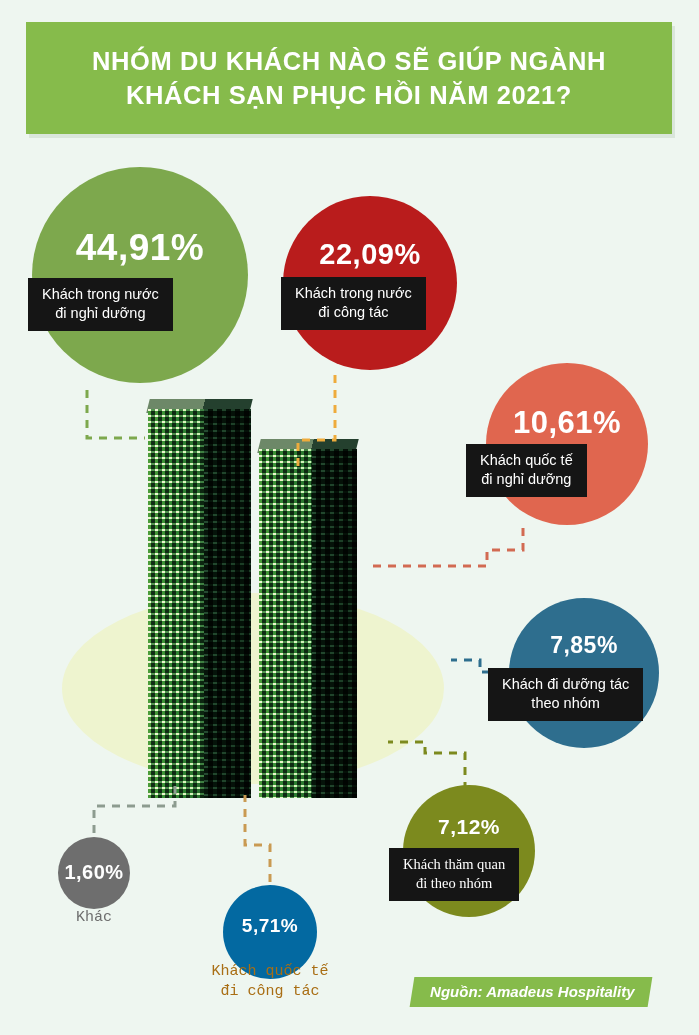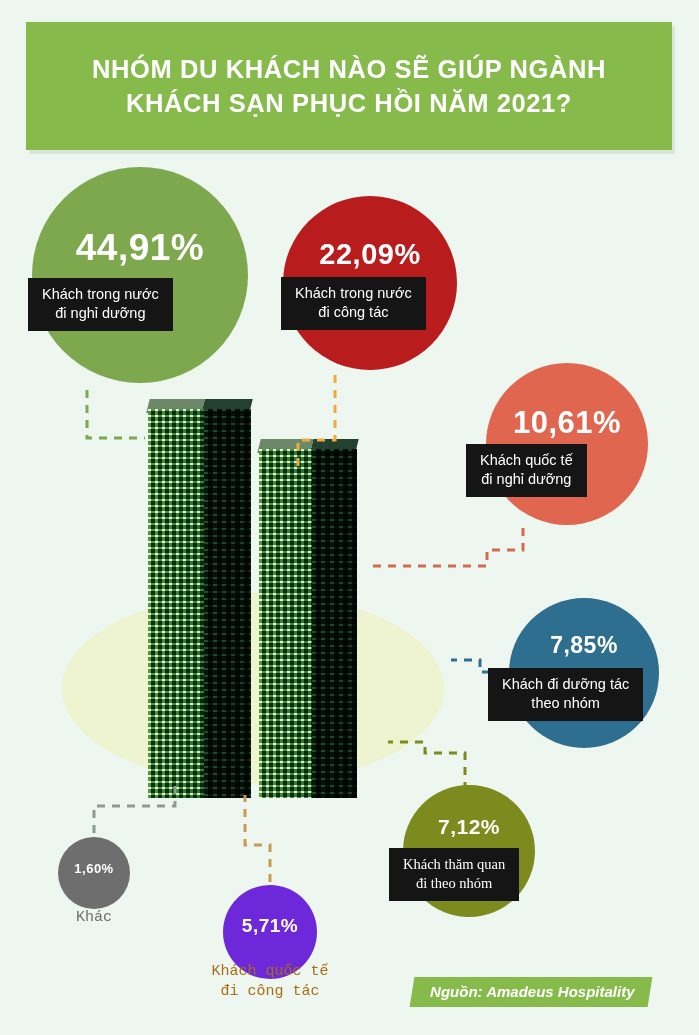--- a/index.html
+++ b/index.html
@@ -7,21 +7,21 @@
     width:699px;height:1035px;
     background:#eef6f0;
     font-family:"Liberation Sans", sans-serif;
     overflow:hidden;
     position:relative;
   }
   #stage{position:relative;width:699px;height:1035px;overflow:hidden;background:#eef6f0;}
 
   
   .title-bar{
-    position:absolute;left:26px;top:22px;width:646px;height:128px;
+    position:absolute;left:26px;top:22px;width:646px;height:112px;
     background:#86bb4b;
     display:flex;flex-direction:column;align-items:center;justify-content:center;
     box-shadow:3px 4px 0 rgba(180,200,180,.35);
   }
   .title-line{
     color:#ffffff;font-weight:bold;font-size:25.5px;letter-spacing:.6px;
     line-height:1.35;text-align:center;white-space:nowrap;
   }
 
   
@@ -85,27 +85,27 @@
   #b4{left:509px;top:598px;width:150px;height:150px;background:#2e6e8e;}
   #b4-pct{top:34px;font-size:23px;}
   #b4-pill{left:488px;top:668px;}
 
   
   #b5{left:403px;top:785px;width:132px;height:132px;background:#7c8a1e;}
   #b5-pct{top:30px;font-size:21px;}
   #b5-pill{left:389px;top:848px;font-family:Liberation Serif, serif;}
 
   
-  #b6{left:223px;top:885px;width:94px;height:94px;background:#6d28d9;text-decoration:underline;}
+  #b6{left:223px;top:885px;width:94px;height:94px;background:#0369a1;text-decoration:underline;}
   #b6-pct{top:30px;font-size:19px;}
   #b6-label{left:195px;top:962px;width:150px;color:#a96e14;}
 
   
   #b7{left:58px;top:837px;width:72px;height:72px;background:#6e6e6e;}
-  #b7-pct{top:24px;font-size:13px;}
+  #b7-pct{top:24px;font-size:20px;}
   #b7-label{left:44px;top:908px;width:100px;color:#6e6e6e;}
 
   
   .conn{position:absolute;}
 
   
   .source{
     position:absolute;left:412px;top:977px;
     background:#86bb4b;color:#ffffff;
     font-style:italic;font-weight:bold;font-size:15px;

